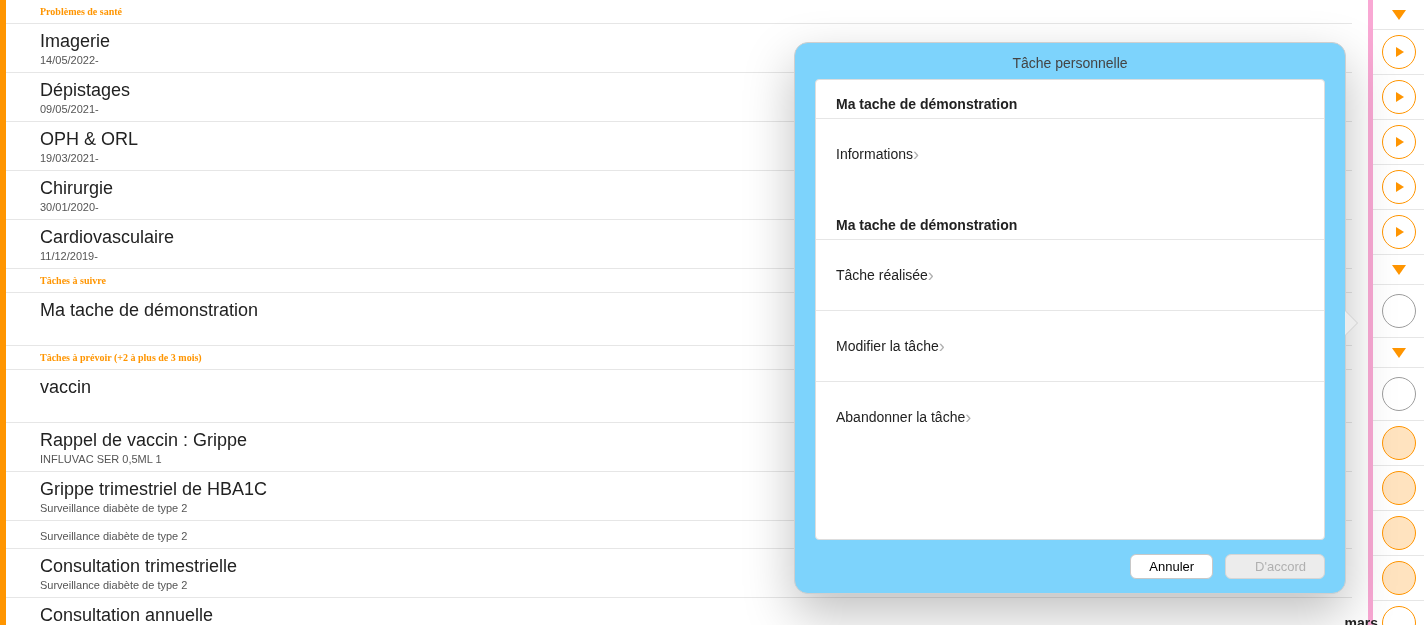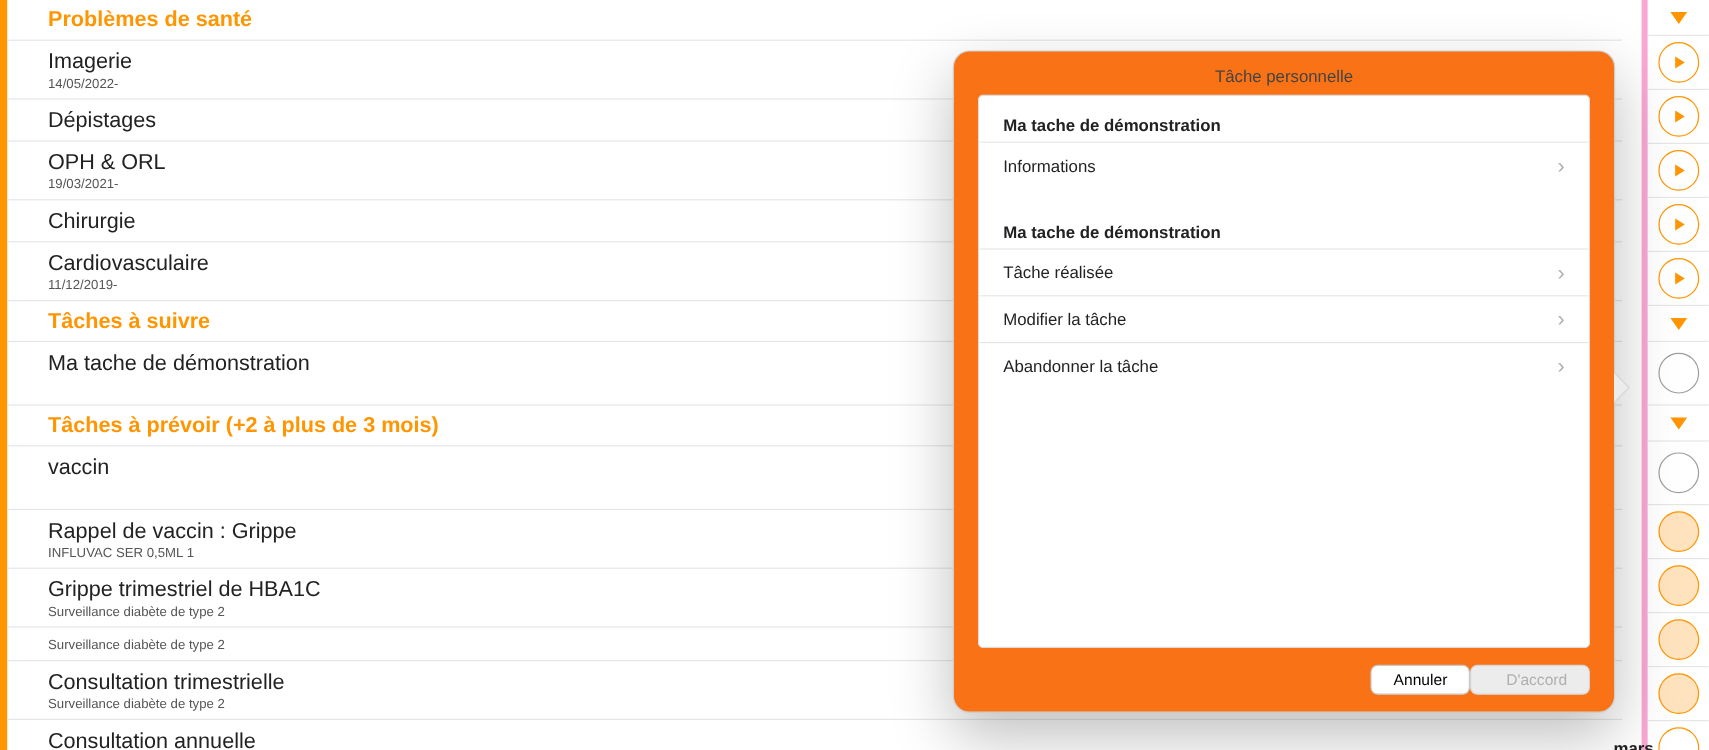--- a/index.html
+++ b/index.html
@@ -19,24 +19,25 @@
     width: 6px;
     background: #ff9500;
   }
   .main {
     position: absolute;
     left: 6px; right: 72px; top: 0; bottom: 0;
     overflow: hidden;
   }
   .section-header {
     padding: 6px 34px;
-    font-size: 18px;
+    font-size: 10px;
     font-weight: 600;
     color: #ff9500;
     border-bottom: 1px solid #e6e6e6;
+    font-family: Liberation Serif, serif;
   }
   .row {
     padding: 7px 34px 6px;
     border-bottom: 1px solid #e6e6e6;
   }
   .row .title {
     font-size: 18px;
     color: #222;
   }
   .row .sub {
@@ -94,21 +95,21 @@
     color: #222;
   }
 
   
   .popover {
     position: absolute;
     left: 794px;
     top: 42px;
     width: 552px;
     height: 552px;
-    background: #f97316;
+    background: #7dd3fc;
     border: 1px solid #cfcfcf;
     border-radius: 14px;
     box-shadow: 0 20px 50px rgba(0,0,0,0.25);
     display: flex;
     flex-direction: column;
   }
   .popover::after {
     content: "";
     position: absolute;
     right: -12px;
@@ -134,36 +135,37 @@
     overflow: hidden;
   }
   .group-label {
     padding: 16px 20px 6px;
     font-size: 14px;
     font-weight: 600;
     color: #222;
   }
   .menu-row {
     border-top: 1px solid #e6e6e6;
-    padding: 10px 20px;
-    display: flex;
-    justify-content: space-between;
+    padding: 26px 20px;
+    display: flex;
+    justify-content: flex-start;
     align-items: center;
     font-size: 14px;
     color: #222;
     cursor: pointer;
   }
   .menu-row .chev {
     color: #b0b0b0;
     font-size: 18px;
     line-height: 1;
   }
   .popover-footer {
     display: flex;
     justify-content: flex-end;
+    gap: 12px;
     padding: 14px 20px 14px;
   }
   .btn {
     padding: 4px 18px;
     font-size: 13px;
     border-radius: 6px;
     border: 1px solid #c8c8c8;
     background: #fff;
     cursor: pointer;
   }
@@ -183,27 +185,29 @@
 <div class="main">
 
   <div class="section-header">Problèmes de santé</div>
 
   <div class="row">
     <div class="title">Imagerie</div>
     <div class="sub">14/05/2022-</div>
   </div>
   <div class="row">
     <div class="title">Dépistages</div>
+    <div class="sub">09/05/2021-</div>
   </div>
   <div class="row">
     <div class="title">OPH &amp; ORL</div>
     <div class="sub">19/03/2021-</div>
   </div>
   <div class="row">
     <div class="title">Chirurgie</div>
+    <div class="sub">30/01/2020-</div>
   </div>
   <div class="row">
     <div class="title">Cardiovasculaire</div>
     <div class="sub">11/12/2019-</div>
   </div>
 
   <div class="section-header">Tâches à suivre</div>
   <div class="row tall">
     <div class="title">Ma tache de démonstration</div>
   </div>

